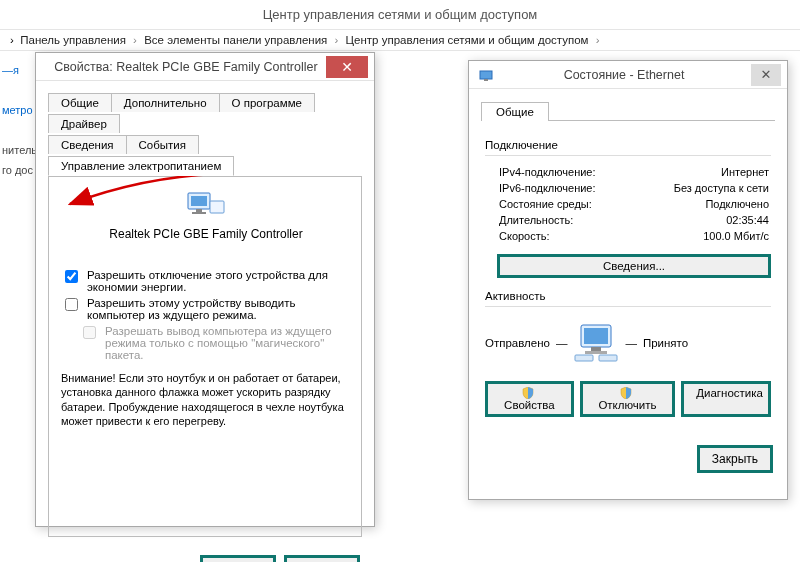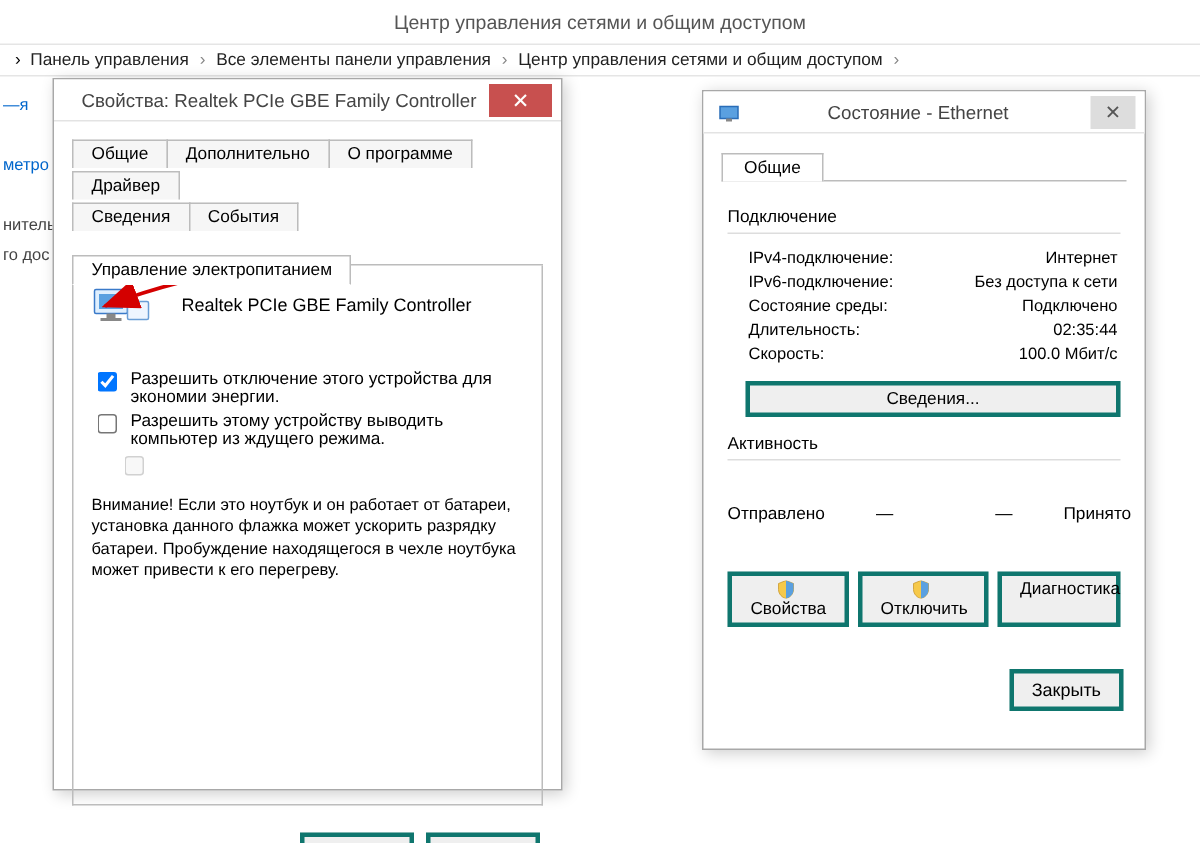--- a/index.html
+++ b/index.html
@@ -39,21 +39,21 @@
 .left-frag div { padding: 1px 2px; }
 
 
 .dialog {
   position: absolute;
   background: #fff;
   border: 1px solid #a8a8a8;
   box-shadow: 2px 2px 10px rgba(0,0,0,.2);
 }
 .dlg-prop { left: 35px; top: 52px; width: 340px; height: 475px; }
-.dlg-status { left: 468px; top: 60px; width: 296px; height: 440px; }
+.dlg-status { left: 468px; top: 60px; width: 320px; height: 440px; }
 
 .titlebar {
   height: 28px;
   display: flex;
   align-items: center;
   padding: 0 6px 0 10px;
   font-size: 12.5px;
   color: #444;
   background: #fff;
   border-bottom: 1px solid #e3e3e3;
@@ -85,31 +85,31 @@
   border-bottom: none;
   background: #f6f6f6;
   font-size: 11.5px;
   margin-right: -1px;
   margin-top: 2px;
   cursor: pointer;
 }
 .tab.active {
   background: #fff;
   position: relative;
-  top: 14px;
+  top: 0;
   z-index: 2;
   border-bottom: 1px solid #fff;
 }
 .tab-pane {
   border: 1px solid #bcbcbc;
   border-top: none;
   padding: 10px 10px 10px 12px;
   height: 360px;
 }
-.device-row { display:flex; align-items:center; gap:20px; margin-bottom: 28px;}
+.device-row { display:flex; align-items:center; gap:8px; margin-bottom: 28px; flex-direction: column;}
 .device-icon {
   width:40px; height:32px;
 }
 .chk-row { display:flex; align-items:flex-start; gap:6px; margin: 4px 0; font-size: 11.5px; }
 .chk-row input { margin-top:1px; }
 .chk-row.disabled { color:#9a9a9a; }
 .warning-text { font-size: 11px; margin-top: 10px; line-height: 1.3;}
 .btn-row { display:flex; justify-content:flex-end; gap:8px; padding: 8px 14px;}
 .btn {
   min-width: 76px;
@@ -133,21 +133,21 @@
   font-size:11.5px;
   position: relative; top: 1px;
 }
 .s-body { padding: 10px 4px; }
 .section-label { font-size: 11.5px; margin: 8px 0 4px; }
 .hr { border-top: 1px solid #ddd; margin: 2px 0 8px;}
 .kv { display:flex; justify-content:space-between; font-size: 11px; padding: 2px 2px 2px 14px; gap: 44px; }
 .kv .k { color:#000;}
 .kv .v { color:#000;}
 .activity {
-  display:flex; align-items:center; justify-content:flex-start; gap:34px;
+  display:flex; align-items:center; justify-content:flex-start; gap:6px;
   margin: 16px 0 6px;
   font-size: 11.5px;
 }
 .comp-icon { width:46px;height:40px;}
 .arrow-red {
   position: absolute;
   left: 62px; top: 172px;
   width: 160px; height: 40px;
   pointer-events: none;
 }
@@ -207,20 +207,21 @@
       <label class="chk-row">
         <input type="checkbox" checked="" style="">
         <span>Разрешить отключение этого устройства для экономии энергии.</span>
       </label>
       <label class="chk-row">
         <input type="checkbox" style="">
         <span>Разрешить этому устройству выводить компьютер из ждущего режима.</span>
       </label>
       <label class="chk-row disabled" style="padding-left:18px">
         <input type="checkbox" disabled="" style="">
+        <span>Разрешать вывод компьютера из ждущего режима только с помощью "магического" пакета.</span>
       </label>
       <div class="warning-text">Внимание! Если это ноутбук и он работает от батареи, установка данного флажка может ускорить разрядку батареи. Пробуждение находящегося в чехле ноутбука может привести к его перегреву.</div>
     </div>
   </div>
   <div class="btn-row">
     <div class="btn">OK</div>
     <div class="btn">Отмена</div>
   </div>
 </div>
 

